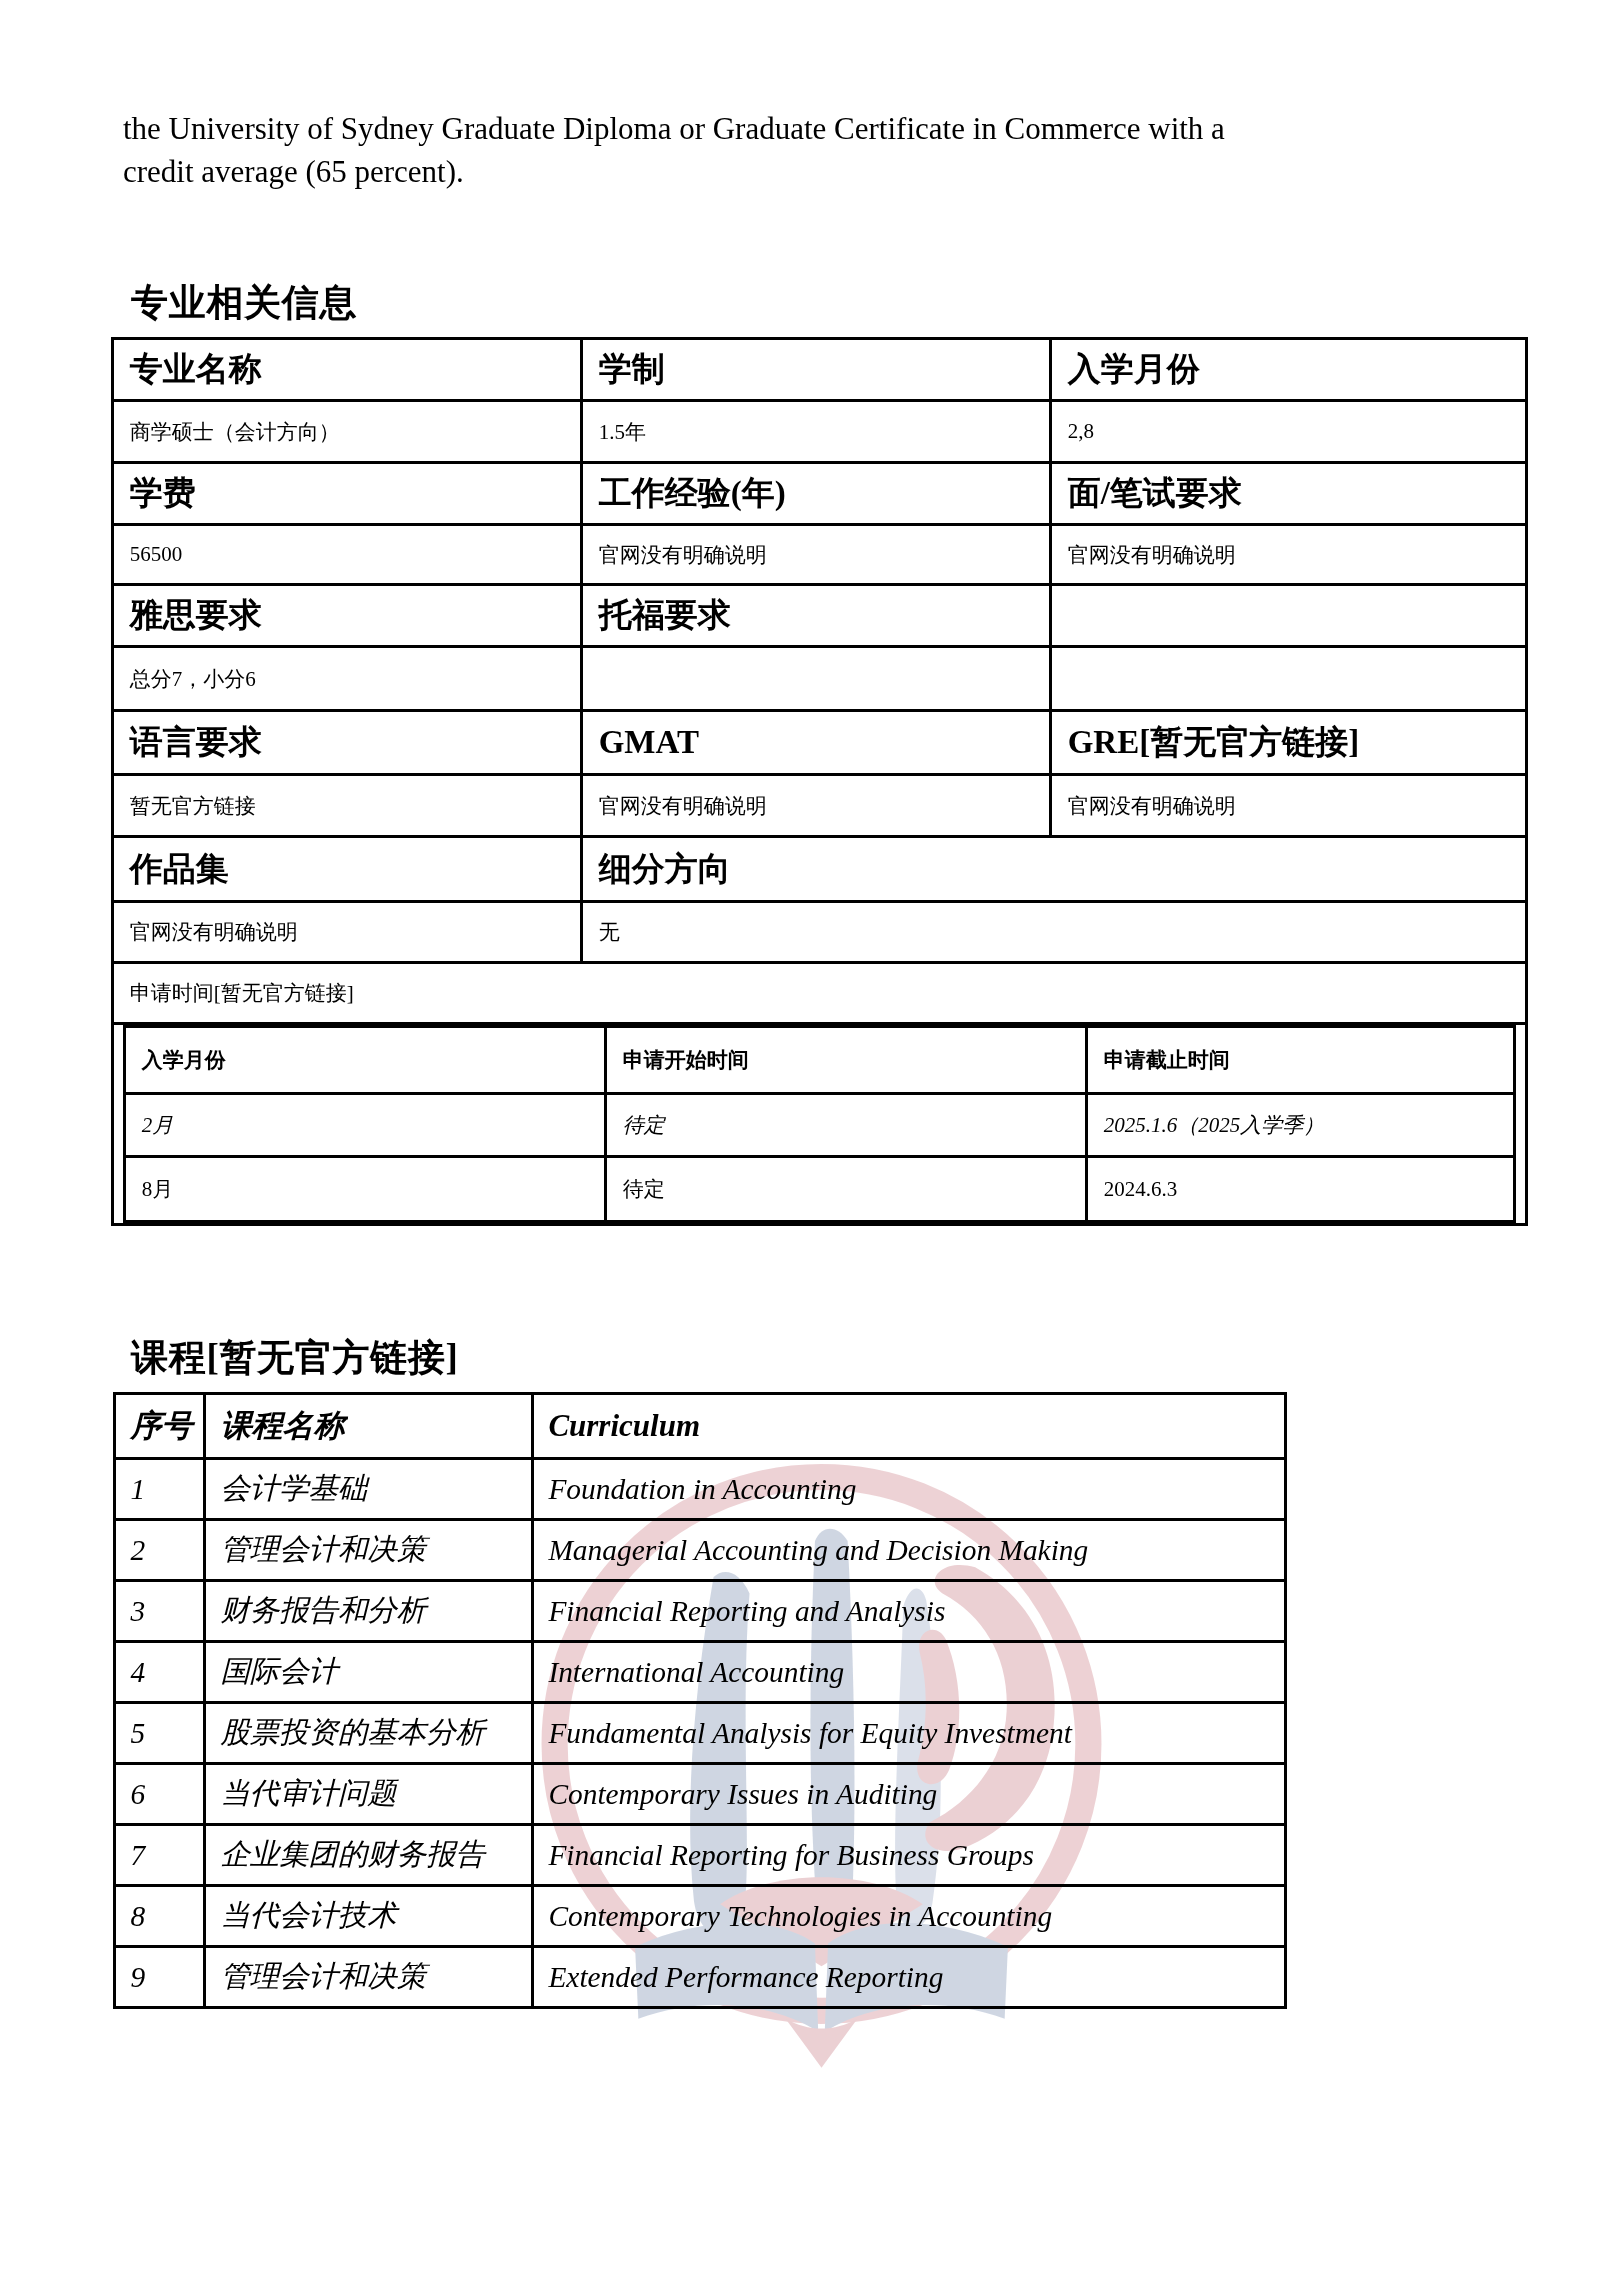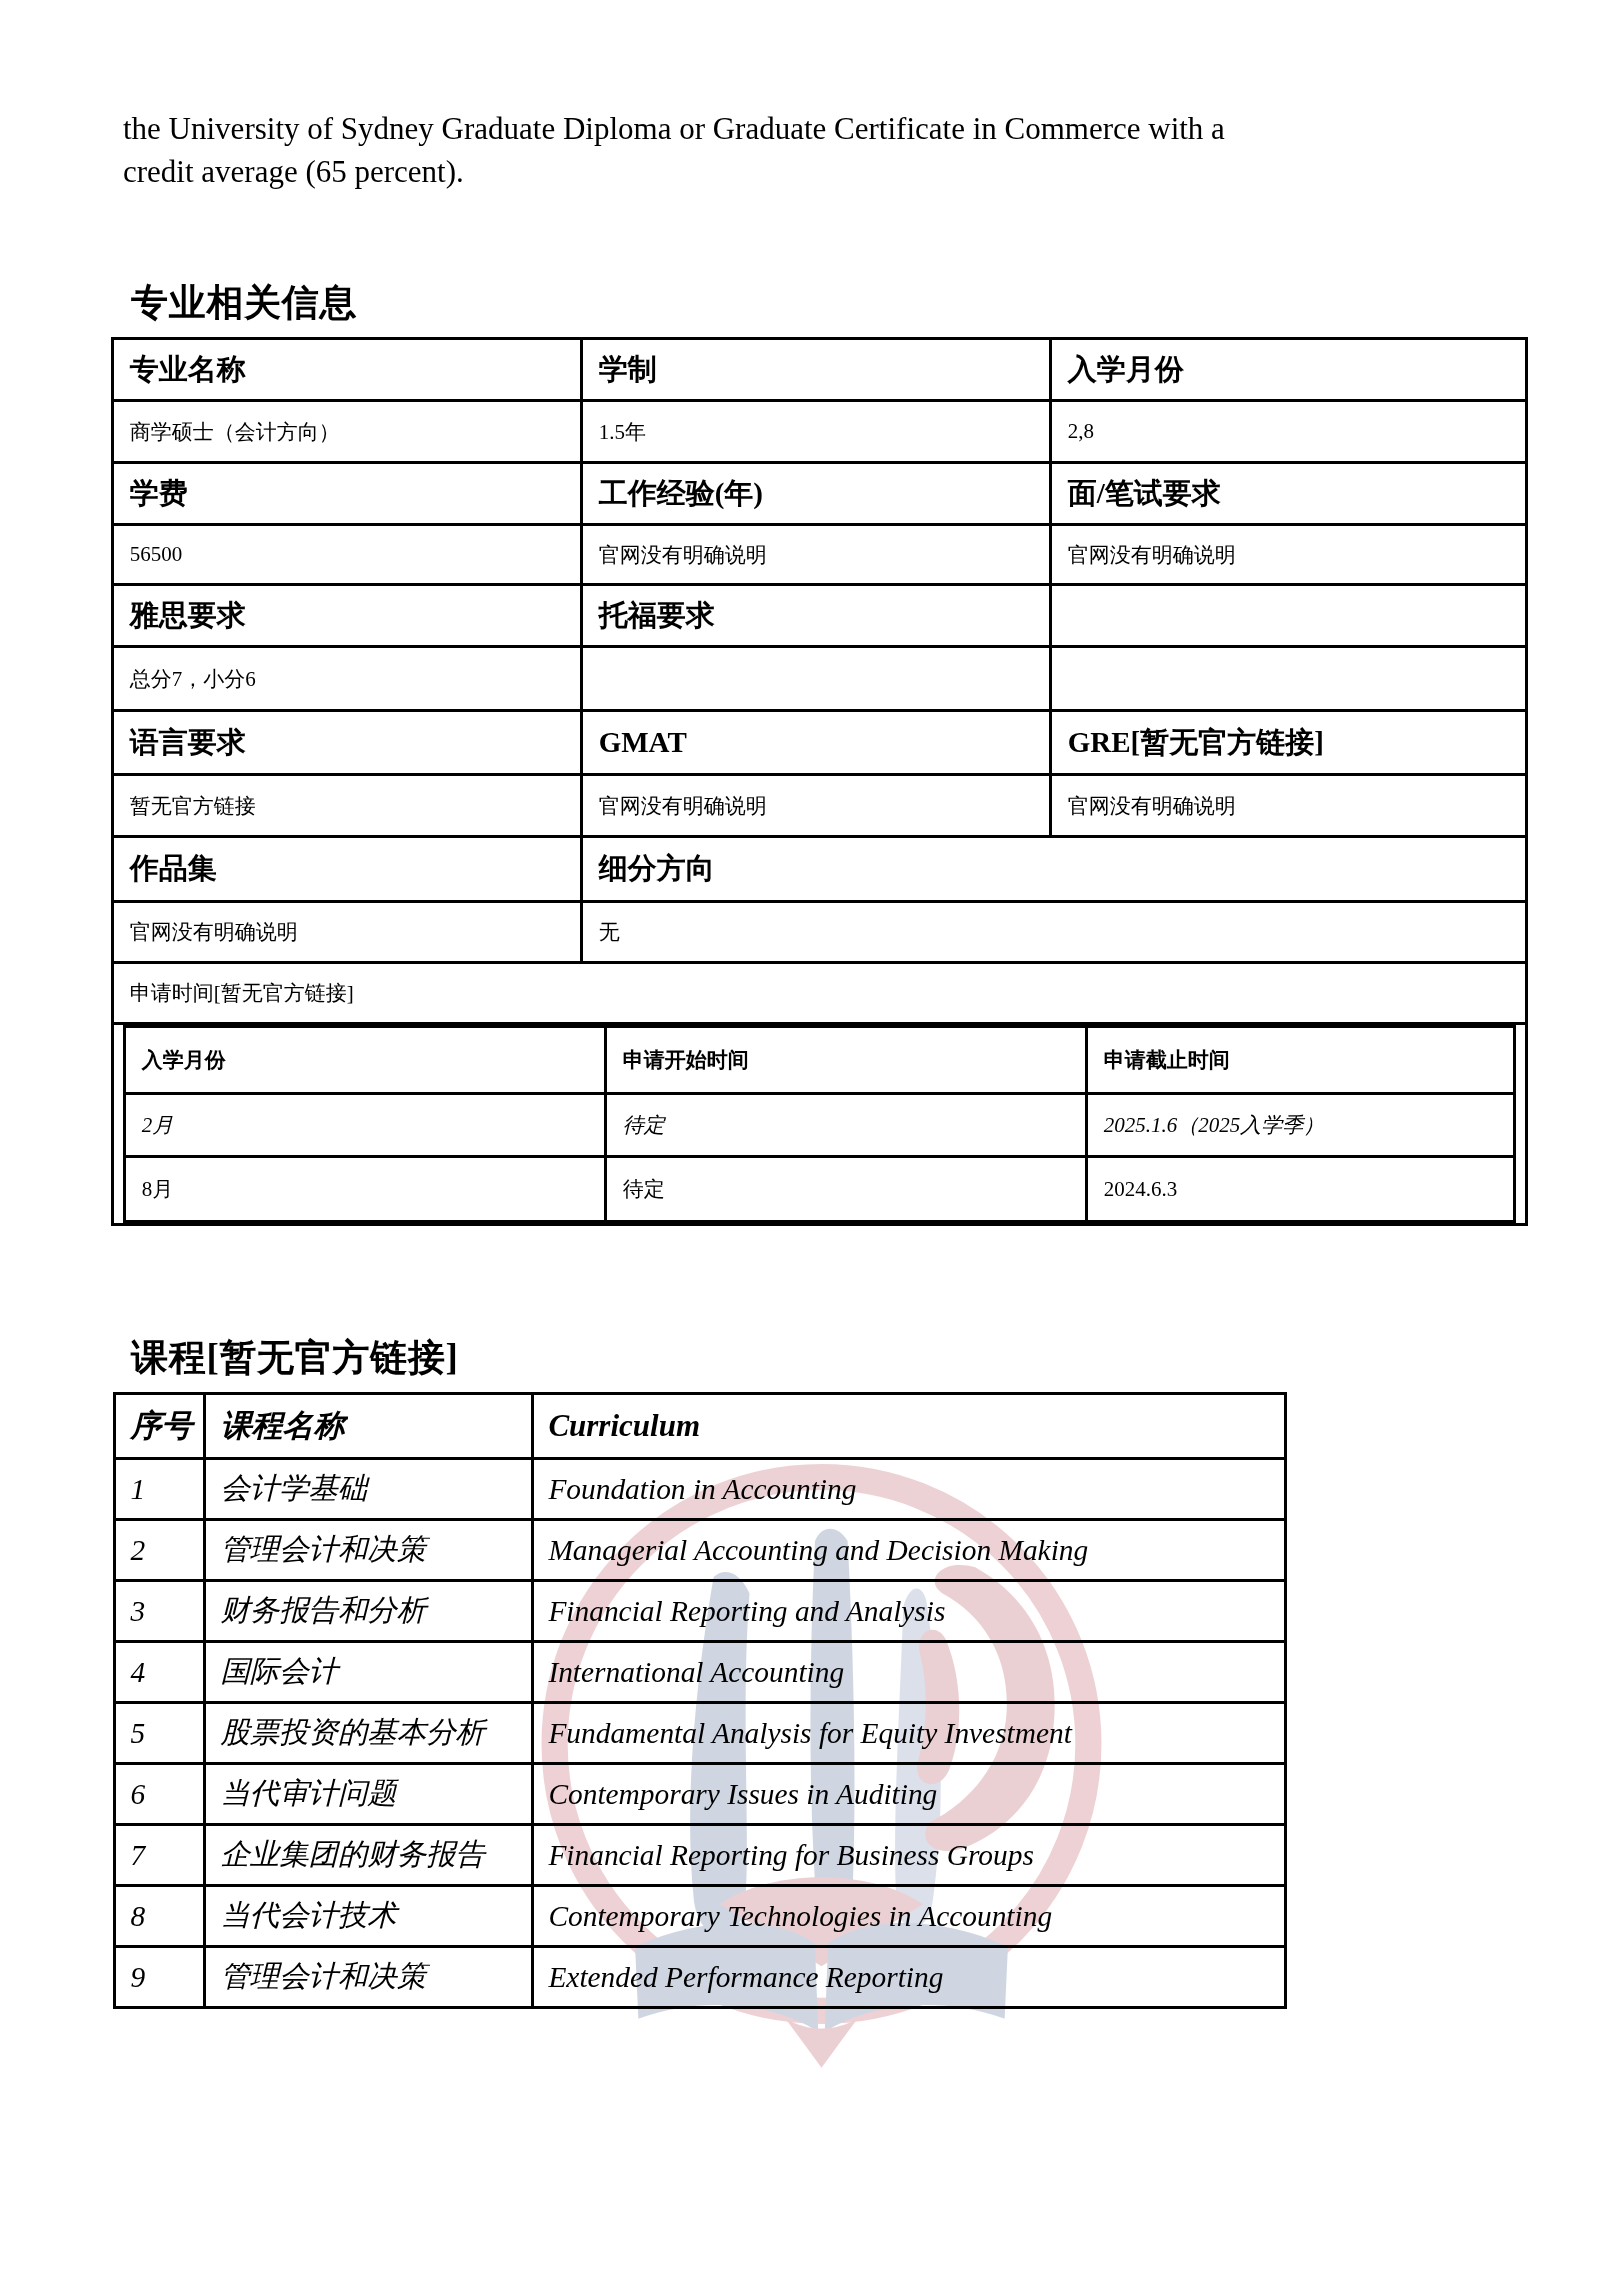--- a/index.html
+++ b/index.html
@@ -8,21 +8,21 @@
     font-family:"Liberation Serif","DejaVu Serif",serif;overflow:hidden;
   }
   .intro{position:absolute;left:107px;top:107px;width:1433px;font-size:31px;line-height:43px;margin-left:16px;}
   .sec-title{position:absolute;left:117px;margin:14px;font-size:37px;font-weight:bold;letter-spacing:0.7px;}
   #sec1{top:264px;}
   #sec2{top:1319px;}
   table{border-collapse:collapse;table-layout:fixed;background:transparent;}
   
   #info-table{position:absolute;left:111px;top:337px;width:1413px;}
   #info-table td{border:3.9px solid #000;padding:0 3.9px 0 15.7px;font-size:21px;vertical-align:middle;overflow:hidden;white-space:nowrap;}
-  #info-table td.hd{font-weight:bold;font-size:29px;}
+  #info-table td.hd{font-weight:bold;font-size:33px;}
   #info-table td.inner-wrap{padding:0;}
   
   .inner-table{width:calc(100% - 18.3px);margin:0 auto;}
   .inner-table td{border:none;font-size:29.4px;vertical-align:middle;padding-left:7.9px;white-space:nowrap;overflow:hidden;}
   .inner-table tr.ihead td{font-weight:bold;font-size:31px;border-bottom:5.9px solid #000;}
   .inner-table tr.r1 td{border-bottom:4.6px solid #b1b1b1;font-style:italic;}
   
   #curr-table{position:absolute;left:113px;top:1392px;width:1171px;font-style:italic;}
   #curr-table td{border:3.9px solid #000;padding:0 3.9px 0 14.4px;font-size:29.4px;vertical-align:middle;white-space:nowrap;overflow:hidden;}
   #curr-table td.hd{font-weight:bold;font-size:31px;}

